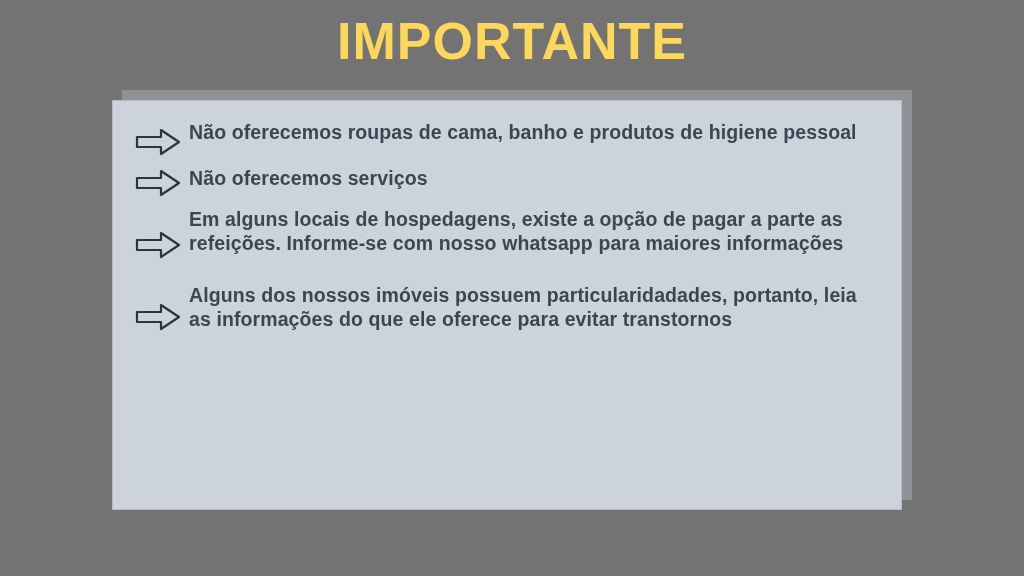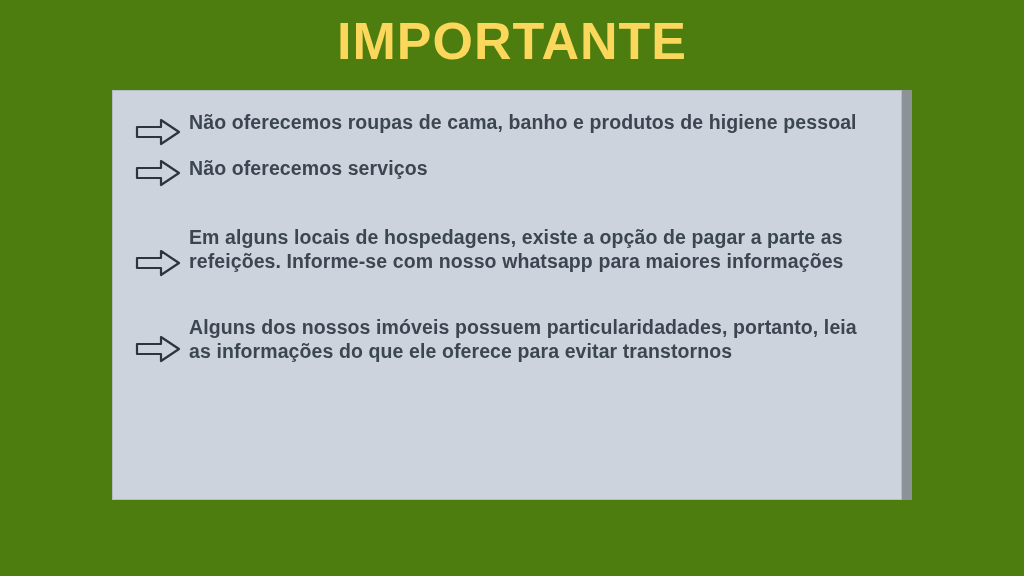--- a/index.html
+++ b/index.html
@@ -10,21 +10,21 @@
     width: 1024px;
     height: 576px;
     background: #575b5e;
     font-family: "Liberation Sans", sans-serif;
     overflow: hidden;
   }
   .slide {
     position: relative;
     width: 1024px;
     height: 576px;
-    background: #4d7c0f;
+    background: #737373;
   }
   .slide-title {
     position: absolute;
     top: 14px;
     left: 0;
     width: 1024px;
     text-align: center;
     font-size: 52px;
     font-weight: bold;
     letter-spacing: 1px;
@@ -36,21 +36,21 @@
     position: absolute;
     left: 122px;
     top: 90px;
     width: 790px;
     height: 410px;
     background: #8d9296;
   }
   .card {
     position: absolute;
     left: 112px;
-    top: 90px;
+    top: 100px;
     width: 790px;
     height: 410px;
     background: #ccd3dd;
     border: 1px solid #b6bcc6;
     box-sizing: border-box;
     padding: 14px 26px 10px 22px;
   }
   .bullets {
     display: flex;
     flex-direction: column;
@@ -75,22 +75,22 @@
     color: #3c4650;
     line-height: 1.22;
     letter-spacing: 0.1px;
   }
   .b1 .arrow-icon { margin-top: 6px; }
   .b2 .arrow-icon { margin-top: 3px; }
   .b3 .arrow-icon { margin-top: 1px; }
   .b4 .arrow-icon { margin-top: 22px; }
   .b5 .arrow-icon { margin-top: 18px; }
   .b1 { margin-top: 6px; }
-  .b4 { margin-top: 28px; }
-  .b5 { margin-top: 28px; }
+  .b4 { margin-top: 0; }
+  .b5 { margin-top: 14px; }
 </style>
 </head>
 <body>
 
 <div class="slide">
 
   <div class="slide-title">IMPORTANTE</div>
 
   <div class="card-shadow"></div>
 

